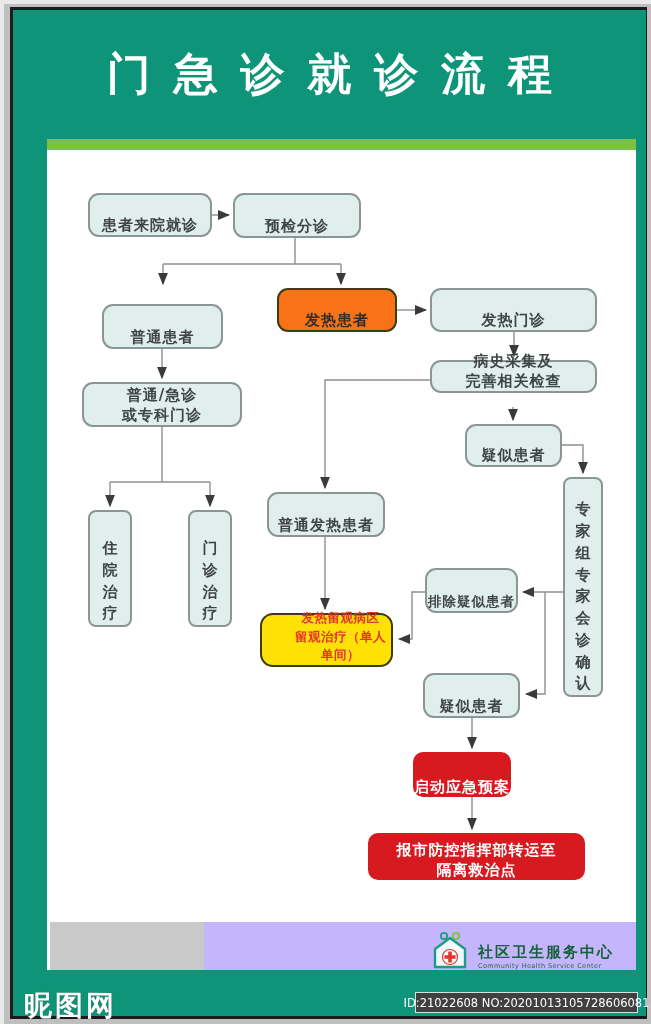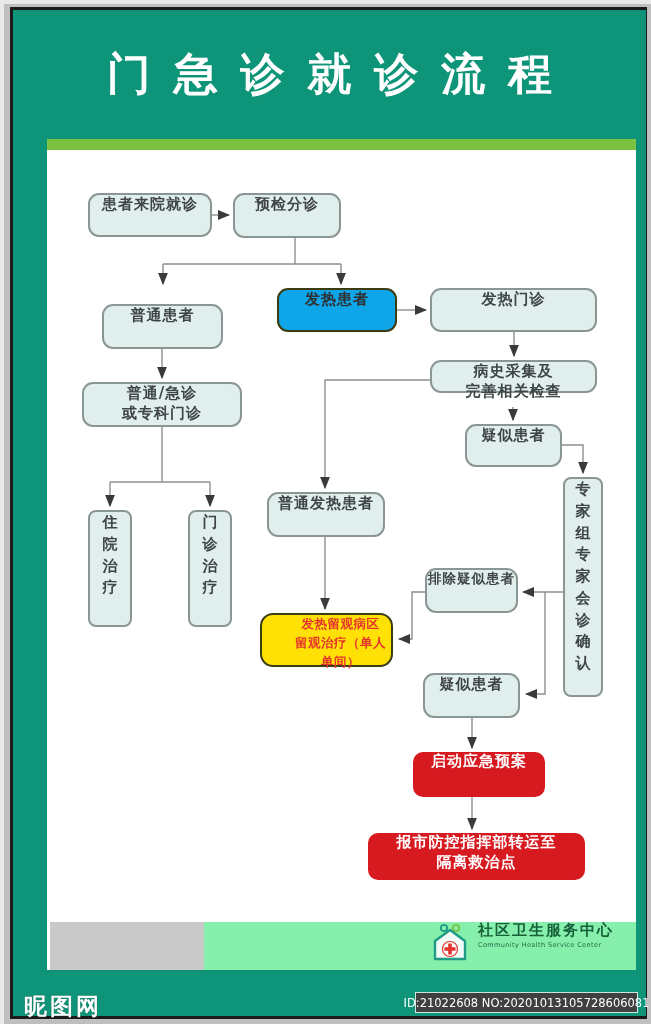--- a/index.html
+++ b/index.html
@@ -20,47 +20,47 @@
     display:flex; align-items:center; justify-content:center; }
   .poster-title { margin:0; color:#ffffff; font-size:44px; font-weight:bold;
     letter-spacing:0.52em; padding-left:0.52em; white-space:nowrap; }
 
   
   .content-sheet { position:absolute; left:47px; top:139px; width:589px; height:831px; background:#ffffff; }
   .green-stripe { position:absolute; left:47px; top:139px; width:589px; height:11px; background:#7bc241; }
 
   
   .footer-gray { position:absolute; left:50px; top:922px; width:154px; height:48px; background:#c9c9c9; }
-  .footer-green { position:absolute; left:204px; top:922px; width:432px; height:48px; background:#86efac;
-    display:flex; align-items:flex-start; justify-content:flex-end; padding-right:22px; gap:9px; }
+  .footer-green { position:absolute; left:204px; top:922px; width:432px; height:48px; background:#c4b5fd;
+    display:flex; align-items:flex-end; justify-content:flex-end; padding-right:22px; gap:9px; }
   .org-text { display:flex; flex-direction:column; justify-content:center; }
   .org-cn { font-size:15px; font-weight:bold; color:#17603a; letter-spacing:2px; line-height:1.1; }
   .org-en { font-size:6.5px; color:#1d6b40; letter-spacing:0.4px; margin-top:2px; }
 
   
   .connectors { position:absolute; left:0; top:0; width:651px; height:1024px; pointer-events:none; }
   .edge { stroke:#8f8f8f; stroke-width:1.4; fill:none; }
 
   
-  .node { position:absolute; display:flex; align-items:flex-start; justify-content:center;
+  .node { position:absolute; display:flex; align-items:flex-end; justify-content:center;
     background:#e0efec; border:2px solid #8a9695; border-radius:11px;
     color:#3f4545; font-weight:bold; font-size:15px; line-height:1.3; text-align:center; }
   .node-label { white-space:pre-line; letter-spacing:1px; }
-  .node.yellow { background:#0ea5e9; border-color:#3c3c12; color:#2f2f2f; }
+  .node.yellow { background:#f97316; border-color:#3c3c12; color:#2f2f2f; }
   .node.yellow-redtext { background:#ffe105; border-color:#3c3c12; color:#e5332d;
     font-size:12.5px; border-radius:13px; }
   .node.yellow-redtext .node-label { line-height:1.5; letter-spacing:0.5px;padding-left:28px; }
   .node.red { background:#d71920; border:none; color:#ffffff; border-radius:10px; }
   .node.vbox { border-radius:8px; }
   .node.vbox .node-label { word-break:break-all; line-height:1.45; letter-spacing:0; }
 
   
   .watermark { position:absolute; left:24px; top:981px; height:34px;
     display:flex; align-items:center; gap:10px; color:#ffffff; }
-  .wm-site { font-size:23px; font-weight:bold; letter-spacing:3px; text-shadow:0 0 1px #064d3e;margin-top:16px; }
+  .wm-site { font-size:28px; font-weight:bold; letter-spacing:3px; text-shadow:0 0 1px #064d3e;margin-top:16px; }
   .wm-url { font-size:23px; font-weight:bold; }
   .id-badge { position:absolute; left:415px; top:992px; width:223px; height:21px;
     background:#404040; border:1px solid #cfe6df; color:#ffffff; font-size:11.5px;
     display:flex; align-items:center; justify-content:center; white-space:nowrap; }
 </style>
 </head>
 <body>
 
 <div class="frame-top-light"></div>
 <div class="frame-left-light"></div>
@@ -115,21 +115,21 @@
   <path class="edge" d="M563,592 H523" marker-end="url(#arrow)"></path>
   <path class="edge" d="M545,592 V694 H526" marker-end="url(#arrow)"></path>
   <path class="edge" d="M425,592 H412 V639 H399" marker-end="url(#arrow)"></path>
   <path class="edge" d="M472,718 V748" marker-end="url(#arrow)"></path>
   <path class="edge" d="M472,797 V829" marker-end="url(#arrow)"></path>
 </svg>
 
 <div class="node" style="left:88px;top:193px;width:124px;height:44px">
   <span class="node-label">患者来院就诊</span>
 </div>
-<div class="node" style="left:233px;top:193px;width:108px;height:45px">
+<div class="node" style="left:233px;top:193px;width:128px;height:45px">
   <span class="node-label">预检分诊</span>
 </div>
 <div class="node" style="left:102px;top:304px;width:121px;height:45px">
   <span class="node-label">普通患者</span>
 </div>
 <div class="node yellow" style="left:277px;top:288px;width:120px;height:44px">
   <span class="node-label">发热患者</span>
 </div>
 <div class="node" style="left:430px;top:288px;width:167px;height:44px">
   <span class="node-label">发热门诊</span>
@@ -160,21 +160,21 @@
 <div class="node" style="left:425px;top:568px;width:93px;height:45px;font-size:13.5px">
   <span class="node-label">排除疑似患者</span>
 </div>
 <div class="node yellow-redtext" style="left:260px;top:613px;width:133px;height:54px">
   <span class="node-label">发热留观病区
 留观治疗（单人单间）</span>
 </div>
 <div class="node" style="left:423px;top:673px;width:97px;height:45px">
   <span class="node-label">疑似患者</span>
 </div>
-<div class="node red" style="left:413px;top:752px;width:132px;height:45px">
+<div class="node red" style="left:413px;top:752px;width:98px;height:45px">
   <span class="node-label">启动应急预案</span>
 </div>
 <div class="node red" style="left:368px;top:833px;width:217px;height:47px">
   <span class="node-label">报市防控指挥部转运至
 隔离救治点</span>
 </div>
 
 <div class="watermark">
   <span class="wm-site">昵图网</span>
 </div>

